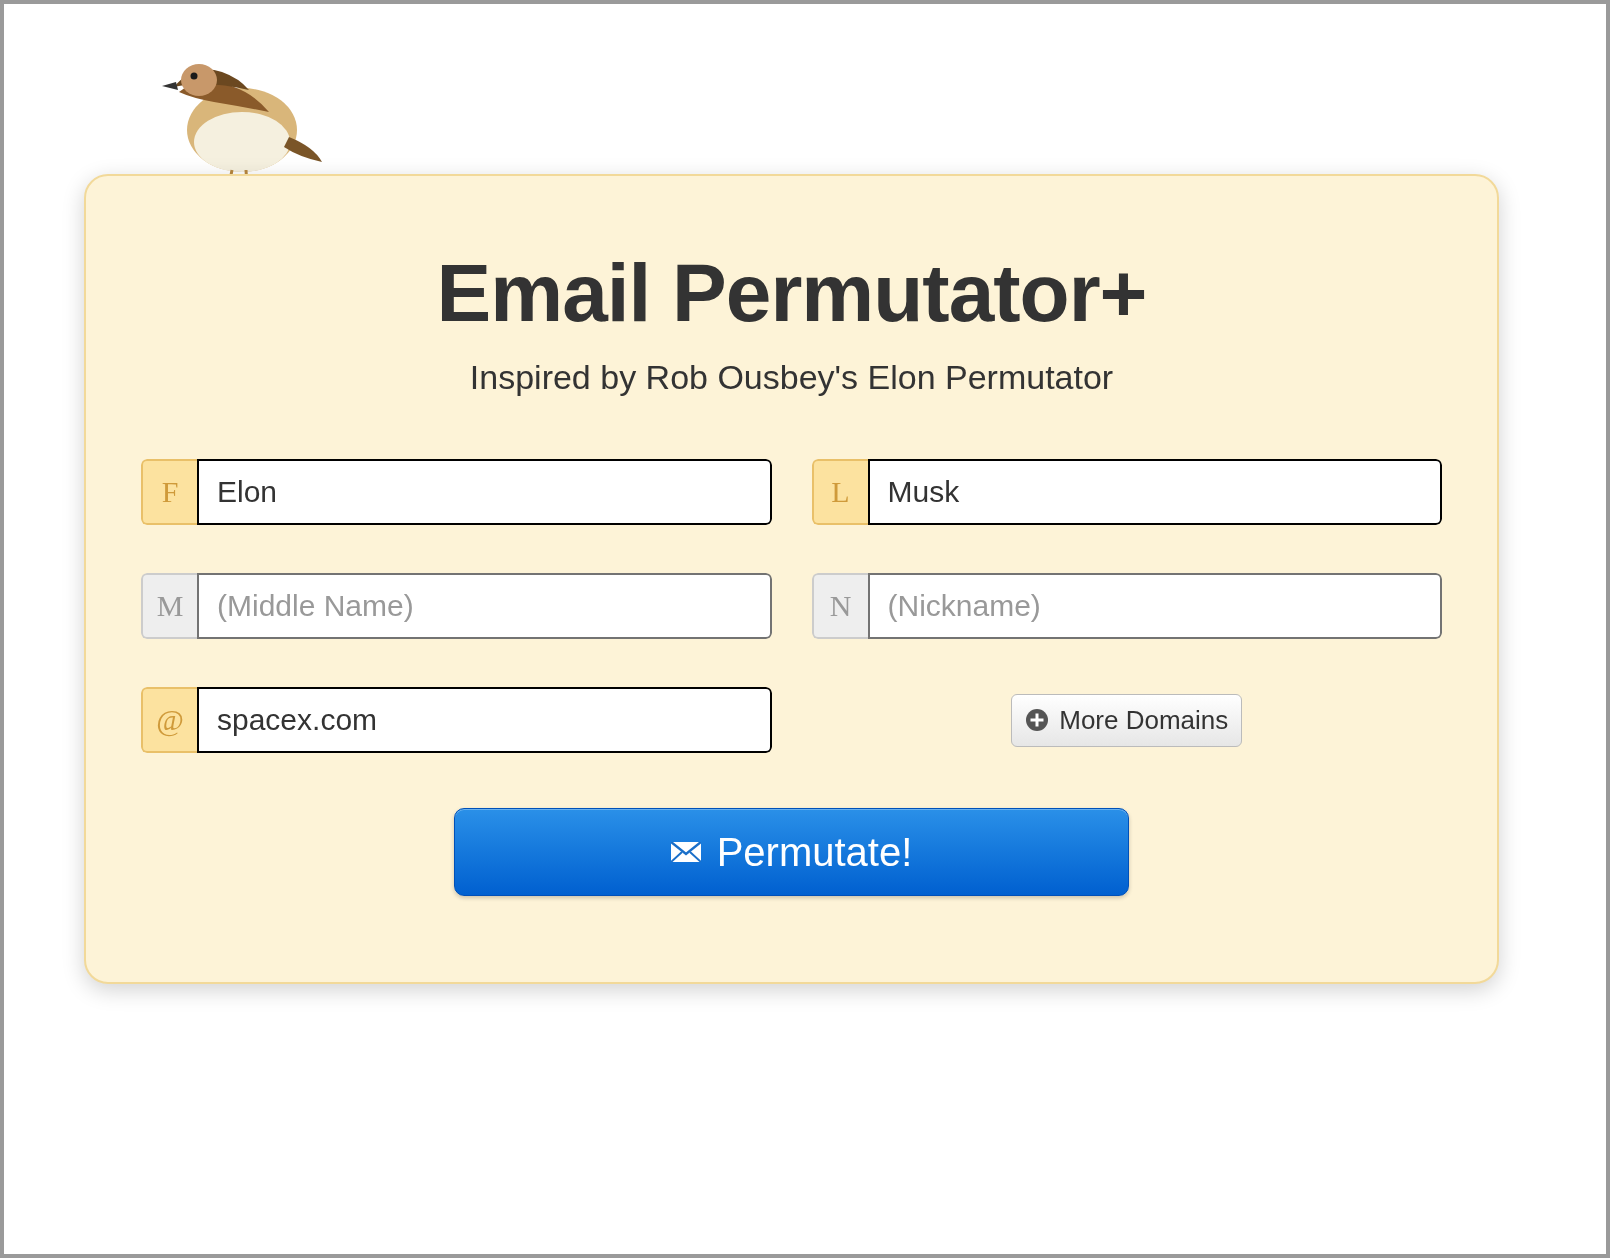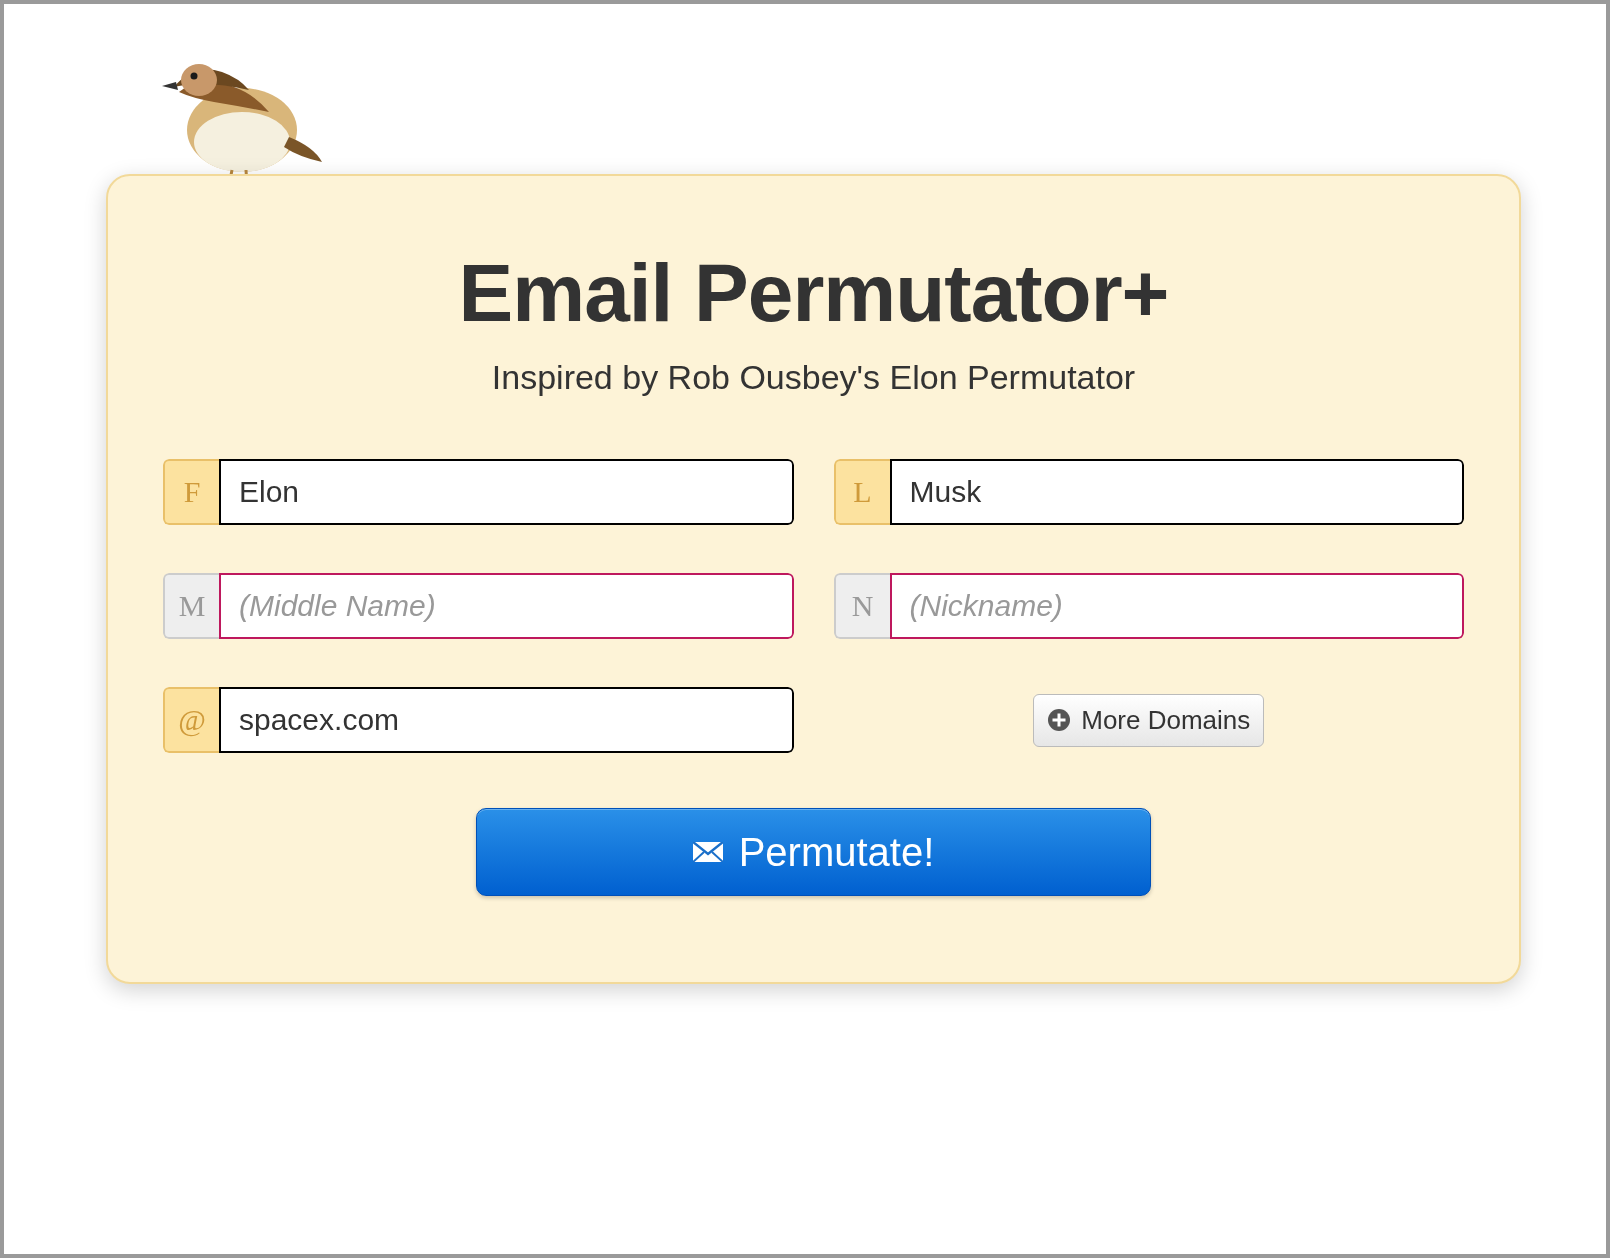--- a/index.html
+++ b/index.html
@@ -6,21 +6,21 @@
     body {
       font-family: "Helvetica Neue", Helvetica, Arial, sans-serif;
       background: #ffffff;
       width: 1610px;
       height: 1258px;
       border: 4px solid #9a9a9a;
       position: relative;
     }
     .card {
       position: absolute;
-      left: 102px;
+      left: 80px;
       top: 170px;
       width: 1415px;
       height: 810px;
       background: #fdf3d7;
       border: 2px solid #f2d999;
       border-radius: 24px;
       box-shadow: 0 6px 22px rgba(0,0,0,0.18);
       padding: 60px 55px 50px 55px;
     }
     .bird {
@@ -70,22 +70,21 @@
       border: 2px solid #000000;
     }
     .field.muted .prefix {
       background: #eeeeee;
       color: #999999;
       border: 2px solid #cccccc;
       border-right: none;
       font-family: Georgia, "Times New Roman", serif;
     }
     .field.muted input {
-      border: 2px solid #be185d;
-      font-style: italic;
+      border: 2px solid #737373;
     }
     .prefix {
       width: 56px;
       display: flex;
       align-items: center;
       justify-content: center;
       font-size: 30px;
       font-weight: 400;
       border-top-left-radius: 6px;
       border-bottom-left-radius: 6px;

